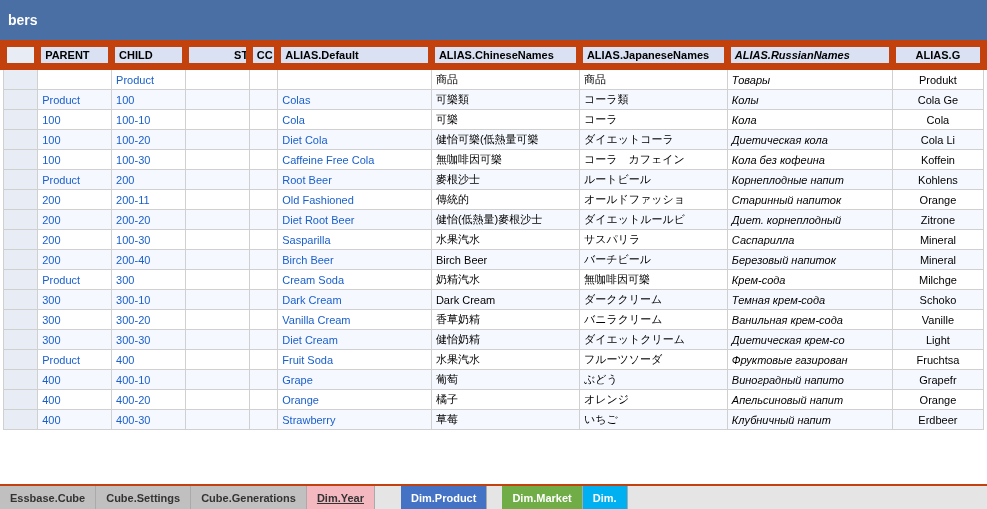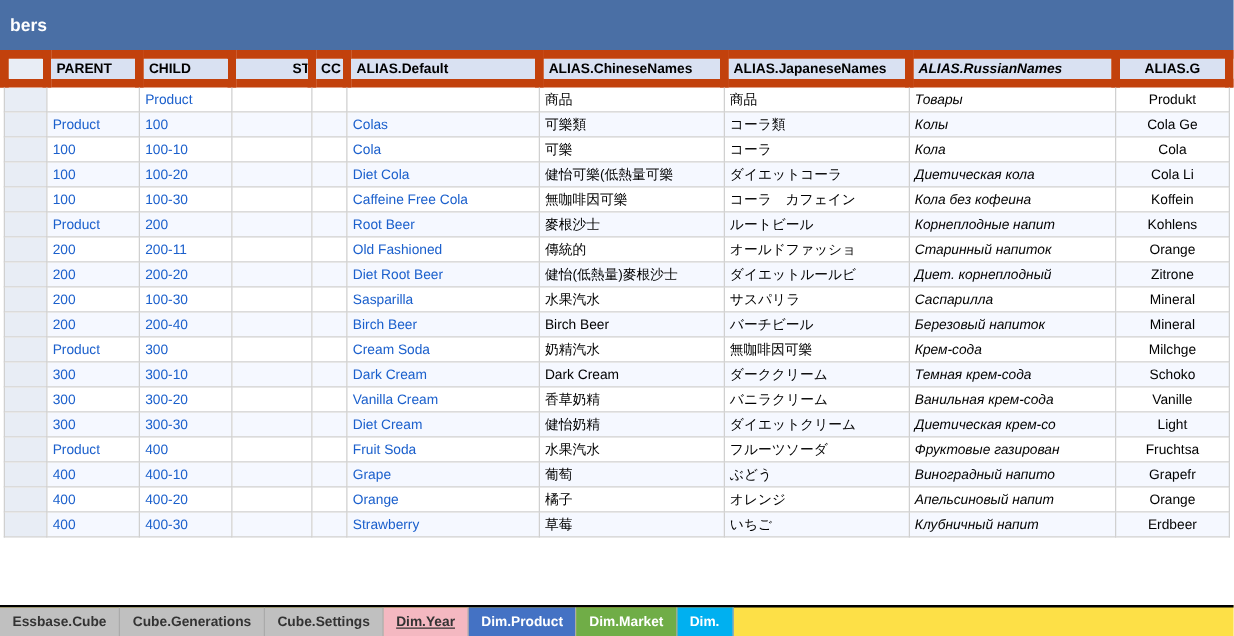--- a/index.html
+++ b/index.html
@@ -95,46 +95,48 @@
     .col-alias-cn { width: 130px; }
     .col-alias-jp { width: 130px; }
     .col-alias-ru { width: 145px; font-style: italic; }
     .col-alias-g  { width: 80px; text-align: center; }
 
     
     .tab-bar {
       display: flex;
       align-items: stretch;
       height: 25px;
-      border-top: 2px solid #000000;
-      background: #fde047;
+      border-top: 2px solid #c2410c;
+      background: #e5e5e5;
       flex-shrink: 0;
     }
 
     .tab {
       display: flex;
       align-items: center;
       justify-content: center;
       padding: 0 10px;
       font-size: 11px;
       font-weight: bold;
       border-right: 1px solid #aaa;
       cursor: pointer;
       white-space: nowrap;
       color: #222;
       background: #d4d4d4;
     }
 
     .tab.active-blue {
       background: #4472c4;
       color: #fff;
+      margin-left: 26px;
     }
     .tab.active-green {
       background: #70ad47;
       color: #fff;
+      margin-left: 15px;
     }
     .tab.active-teal {
       background: #00b0f0;
       color: #fff;
     }
     .tab.tab-gray {
       background: #c0c0c0;
       color: #333;
     }
     .tab.tab-pink {
@@ -386,19 +388,19 @@
           <td class="col-alias-jp">いちご</td>
           <td class="col-alias-ru">Клубничный напит</td>
           <td class="col-alias-g">Erdbeer</td>
         </tr>
       </tbody>
   </table>
 </div>
 
 <div class="tab-bar" id="tab-bar">
     <div class="tab tab-gray">Essbase.Cube</div>
+    <div class="tab tab-gray">Cube.Settings</div>
     <div class="tab tab-gray">Cube.Generations</div>
-    <div class="tab tab-gray">Cube.Settings</div>
     <div class="tab tab-pink">Dim.Year</div>
     <div class="tab active-blue">Dim.Product</div>
     <div class="tab active-green">Dim.Market</div>
     <div class="tab active-teal">Dim.</div>
   </div>
 
 </body></html>

